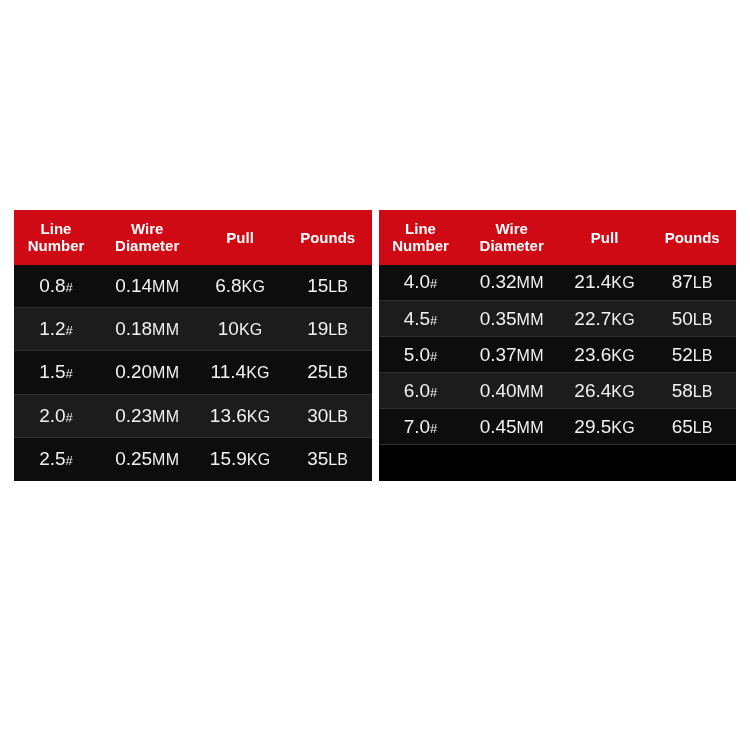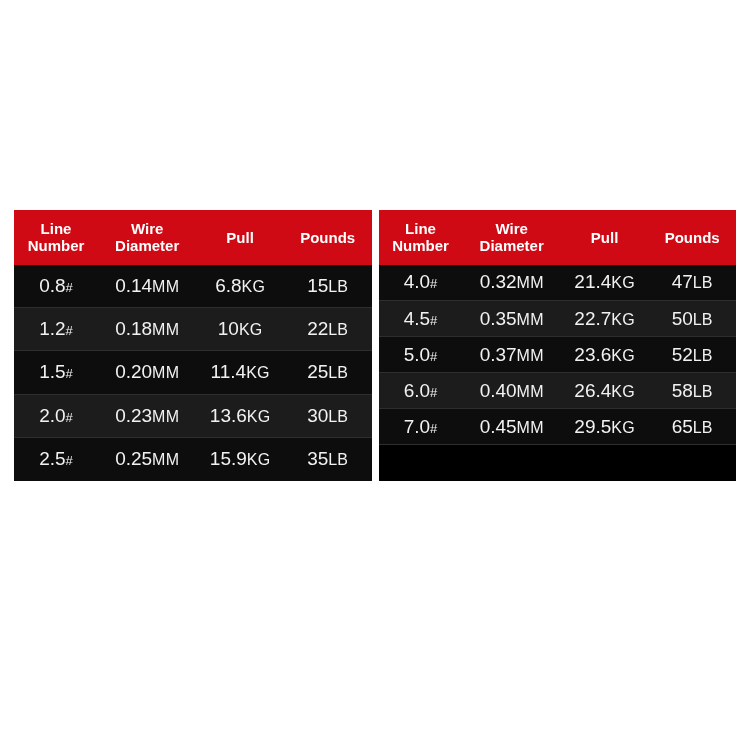--- a/index.html
+++ b/index.html
@@ -108,21 +108,21 @@
         <tr>
           <td><span>0.8</span><span class="hash">#</span></td>
           <td><span>0.14</span><span class="unit">MM</span></td>
           <td><span>6.8</span><span class="unit">KG</span></td>
           <td><span>15</span><span class="unit">LB</span></td>
         </tr>
         <tr>
           <td><span>1.2</span><span class="hash">#</span></td>
           <td><span>0.18</span><span class="unit">MM</span></td>
           <td><span>10</span><span class="unit">KG</span></td>
-          <td><span>22</span><span class="unit">LB</span></td>
+          <td><span>19</span><span class="unit">LB</span></td>
         </tr>
         <tr>
           <td><span>1.5</span><span class="hash">#</span></td>
           <td><span>0.20</span><span class="unit">MM</span></td>
           <td><span>11.4</span><span class="unit">KG</span></td>
           <td><span>25</span><span class="unit">LB</span></td>
         </tr>
         <tr>
           <td><span>2.0</span><span class="hash">#</span></td>
           <td><span>0.23</span><span class="unit">MM</span></td>
@@ -151,21 +151,21 @@
           <th>Wire Diameter</th>
           <th>Pull</th>
           <th>Pounds</th>
         </tr>
       </thead>
       <tbody>
         <tr>
           <td><span>4.0</span><span class="hash">#</span></td>
           <td><span>0.32</span><span class="unit">MM</span></td>
           <td><span>21.4</span><span class="unit">KG</span></td>
-          <td><span>47</span><span class="unit">LB</span></td>
+          <td><span>87</span><span class="unit">LB</span></td>
         </tr>
         <tr>
           <td><span>4.5</span><span class="hash">#</span></td>
           <td><span>0.35</span><span class="unit">MM</span></td>
           <td><span>22.7</span><span class="unit">KG</span></td>
           <td><span>50</span><span class="unit">LB</span></td>
         </tr>
         <tr>
           <td><span>5.0</span><span class="hash">#</span></td>
           <td><span>0.37</span><span class="unit">MM</span></td>

